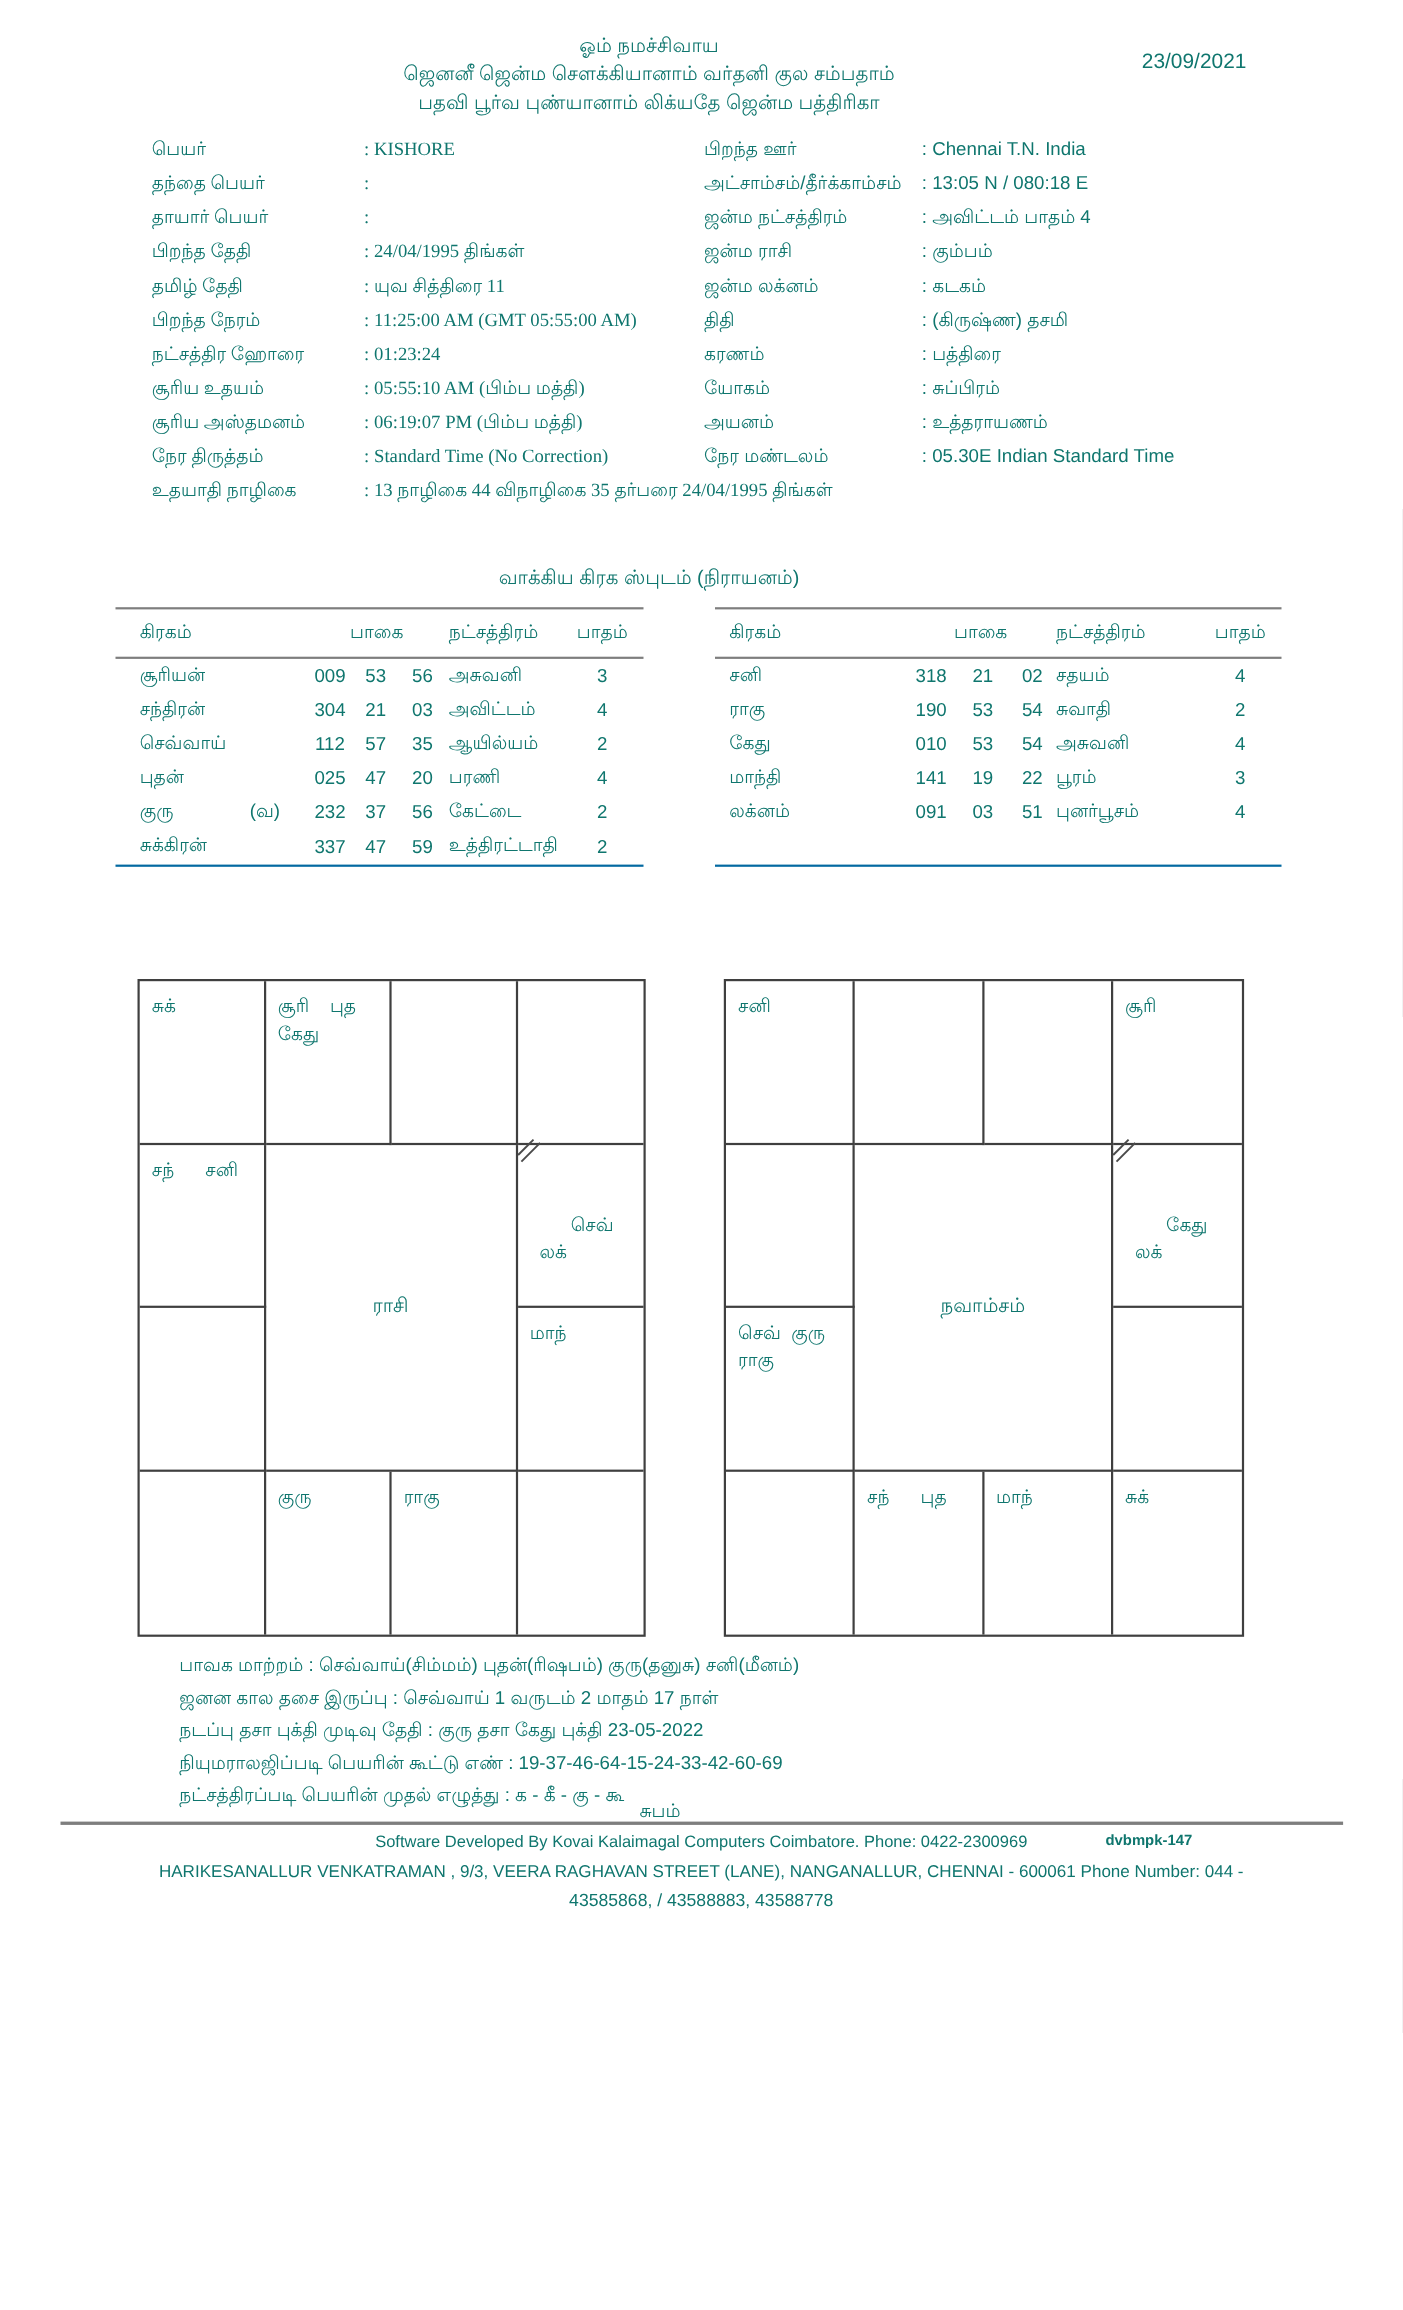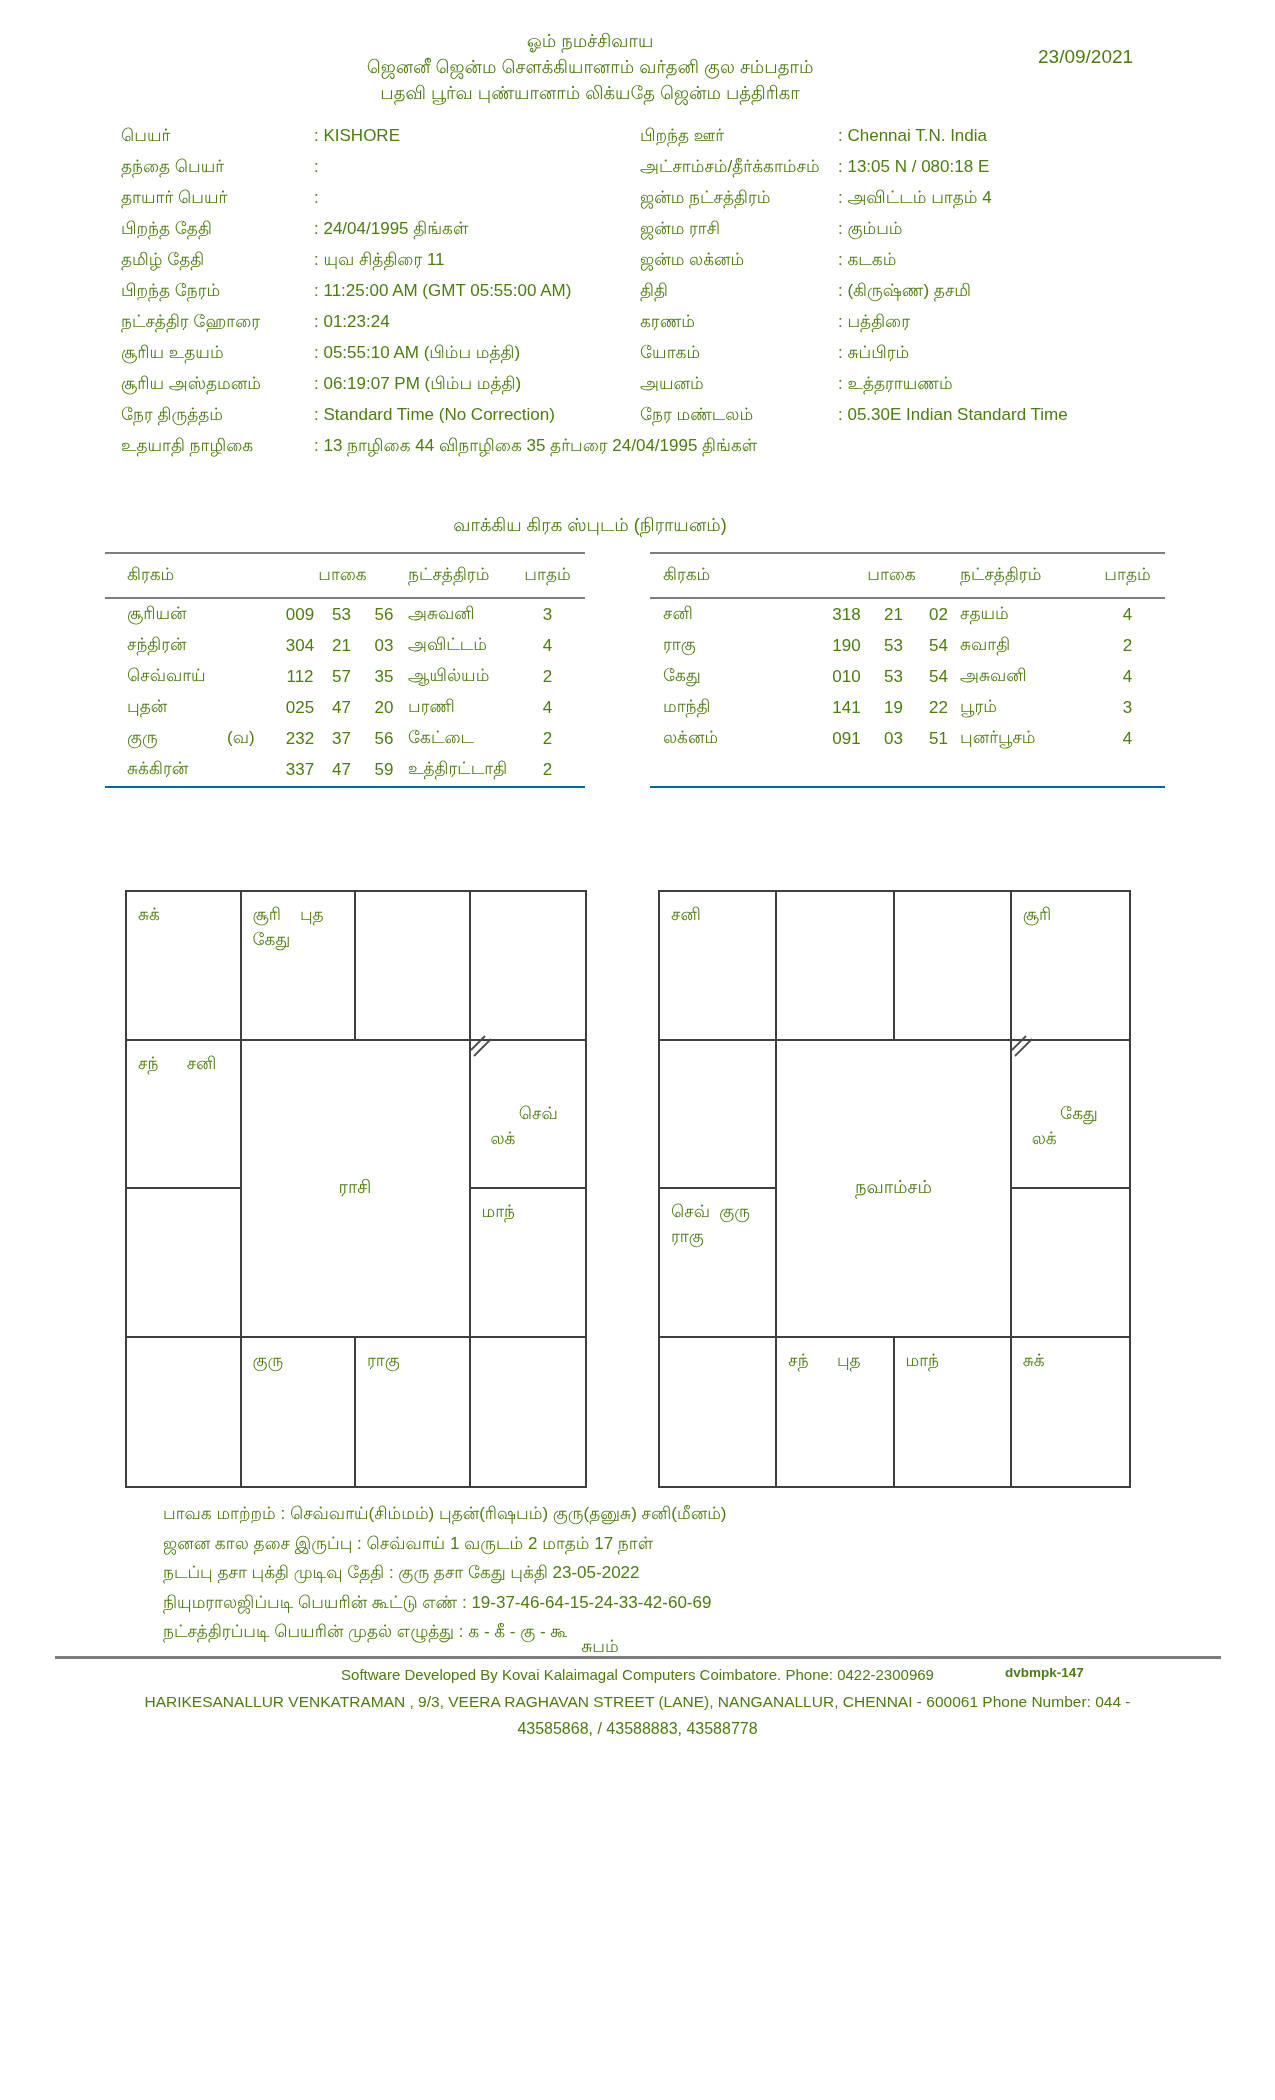--- a/index.html
+++ b/index.html
@@ -1,27 +1,27 @@
 <!DOCTYPE html>
 <html><head>
 <meta charset="utf-8">
 <style>
   * { margin:0; padding:0; box-sizing:border-box; }
   html,body { background:#e8e8e8; }
   .page {
     position:relative; width:1275px; height:2100px; margin:0 auto;
-    background:#ffffff; color:#4d7c0f;
+    background:#ffffff; color:#0f766e;
     font-family:"Liberation Sans", sans-serif; font-size:17px;
   }
   
   .hdr { position:absolute; left:0; top:28px; width:1180px; text-align:center; line-height:26px; font-size:18px; }
   .hdr-date { position:absolute; left:1038px; top:46px; font-size:19px; }
   
   .details { position:absolute; top:120px; }
-  .details.dl { left:121px; width:560px; }
+  .details.dl { left:138px; width:560px;font-family:Liberation Serif, serif; }
   .details.dr { left:640px; width:560px; }
   .drow { display:flex; height:31px; line-height:31px; white-space:nowrap; }
   .dl .dlbl { width:193px; flex:none; }
   .dr .dlbl { width:198px; flex:none; }
   .dval::before { content:": "; white-space:pre; }
   
   .sp-title { position:absolute; left:0; top:515px; width:1180px; text-align:center; font-size:18px; }
   .sptable { position:absolute; top:552px; border-top:2px solid #7e7e7e; border-bottom:2px solid #0369a1; }
   .sptable.tl { left:105px; width:480px; height:236px; }
   .sptable.tr { left:650px; width:515px; height:236px; }

